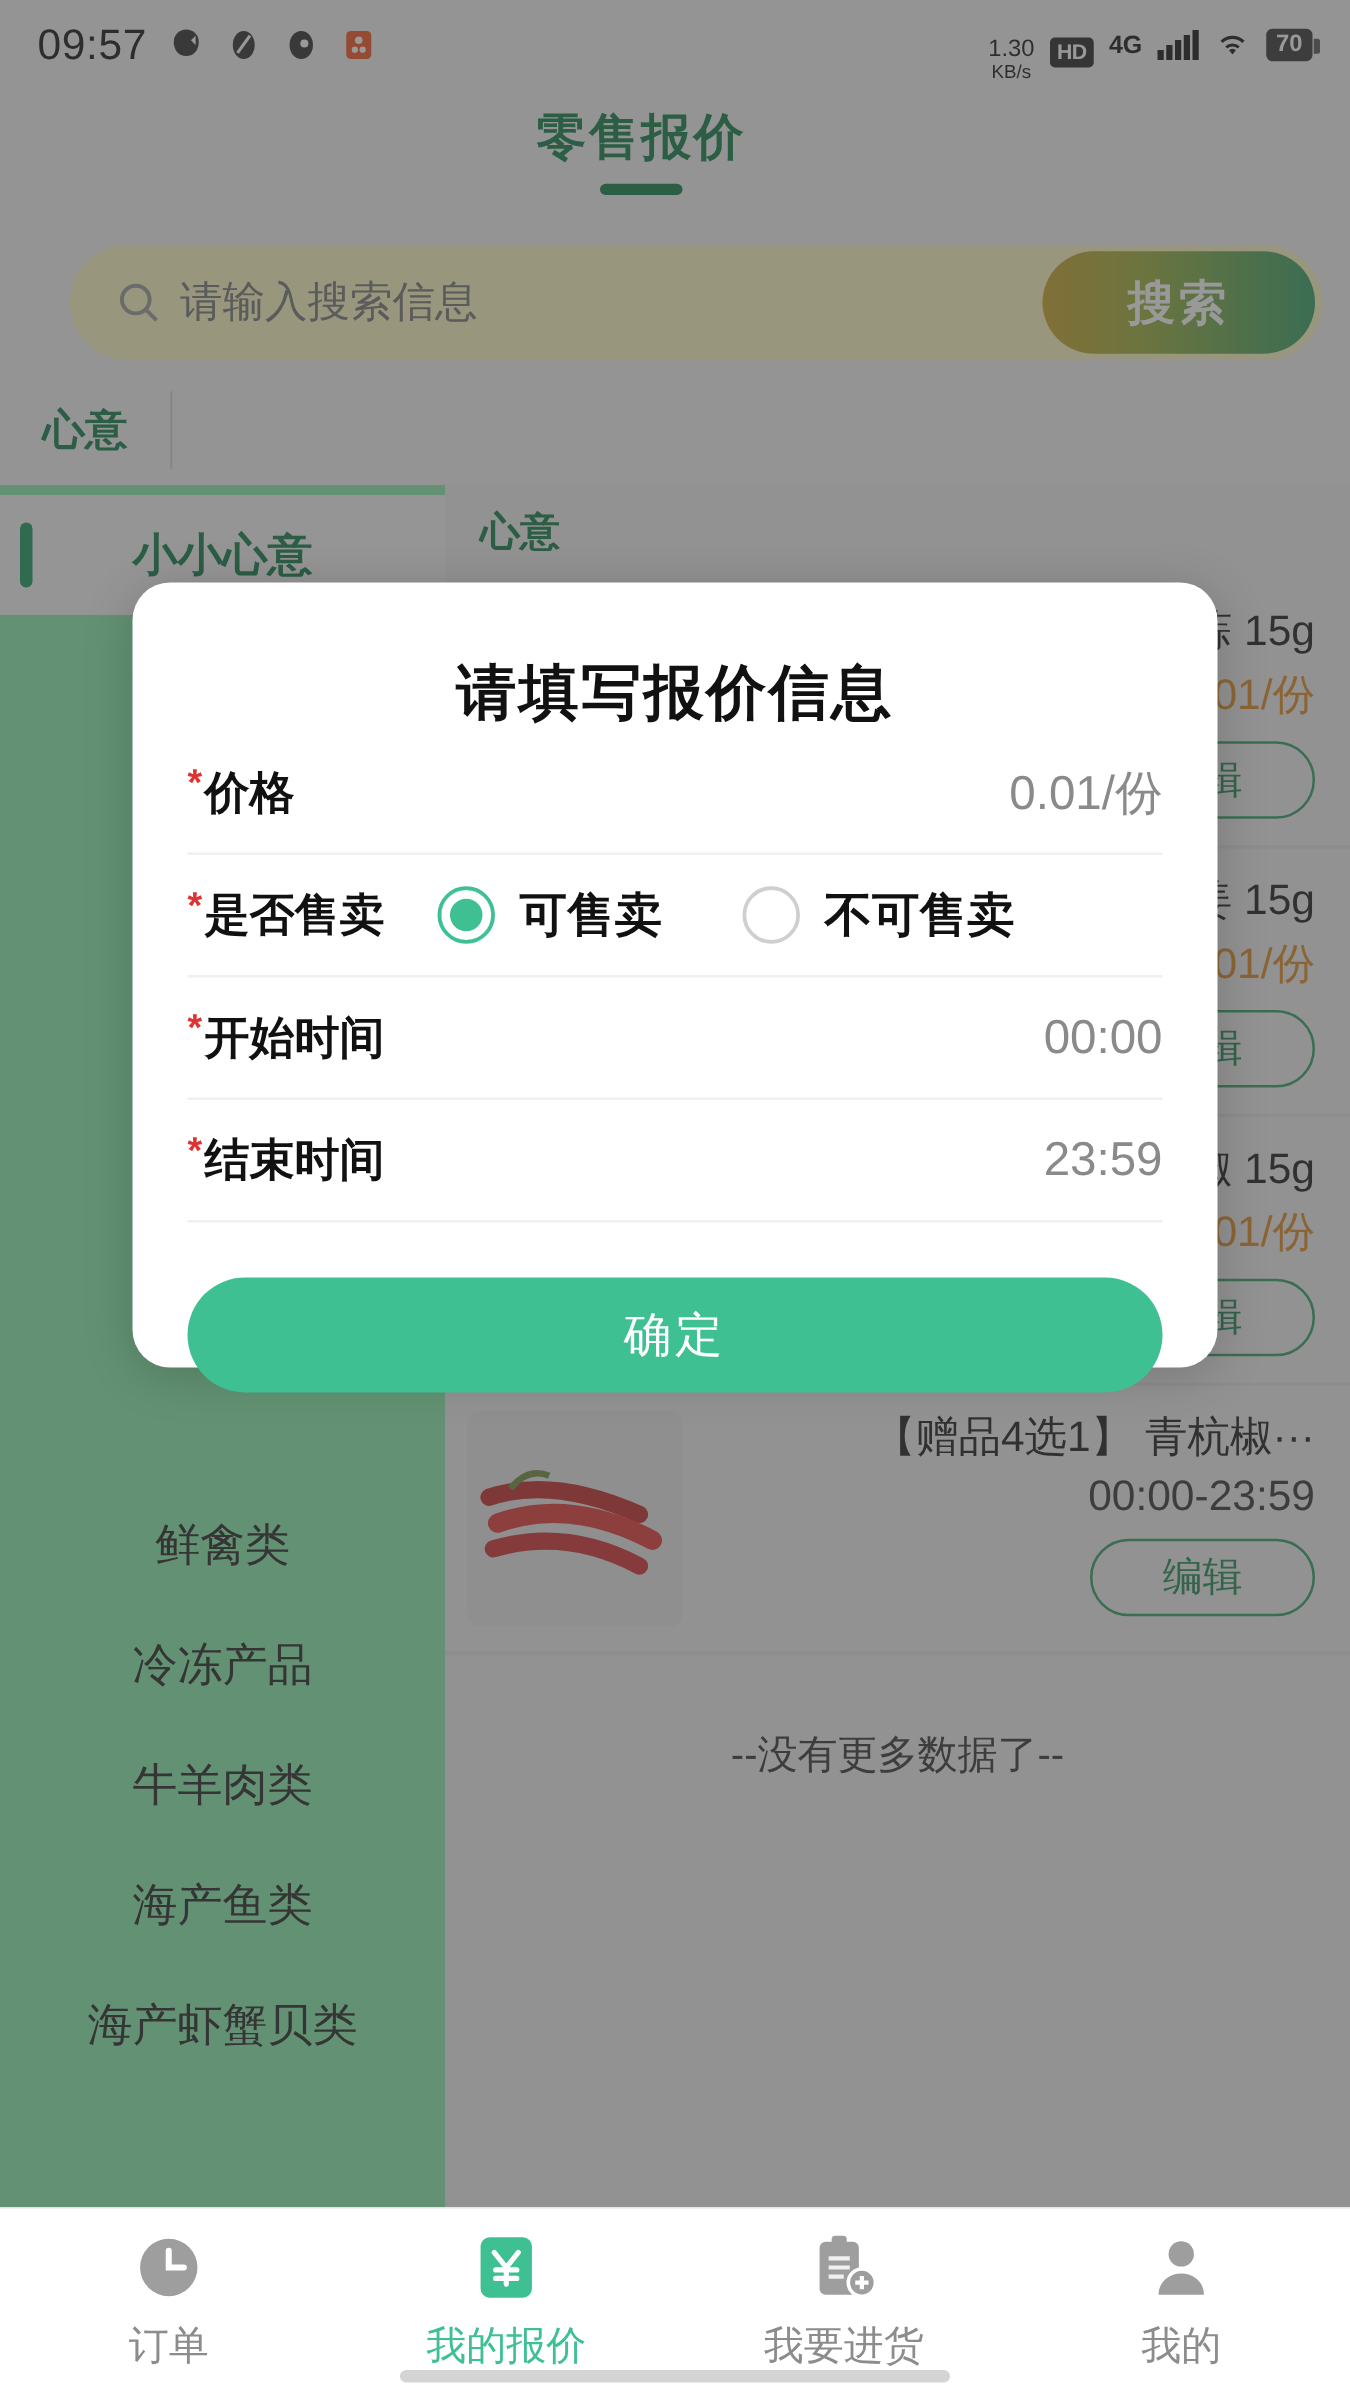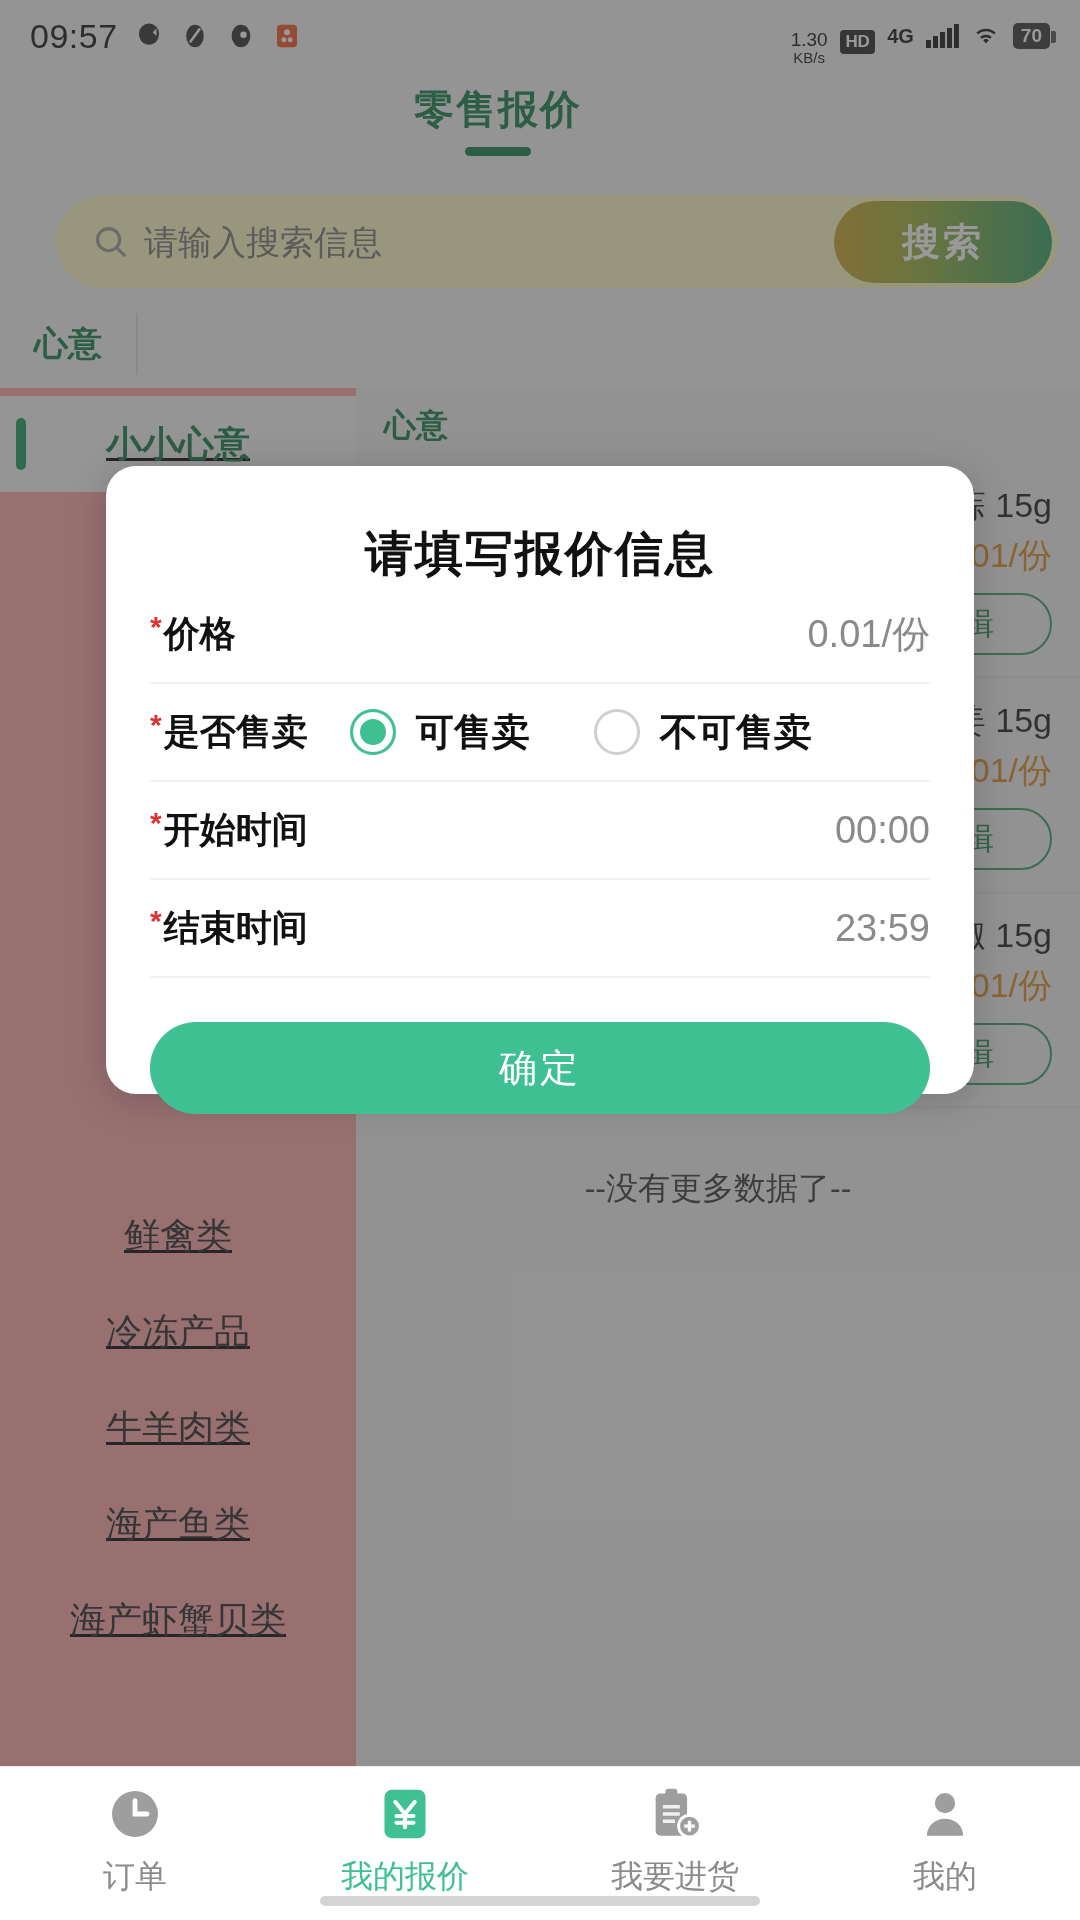--- a/index.html
+++ b/index.html
@@ -49,21 +49,21 @@
     background:#333; color:#fff; font-size:19px; font-weight:bold;
     border-radius:5px; padding:2px 8px; position:relative;
   }
   .sb-batt:after{
     content:""; position:absolute; right:-6px; top:8px;
     width:5px; height:12px; background:#555; border-radius:0 2px 2px 0;
   }
 
   
   .page-title-wrap {
-    position:absolute; left:0; top:82px; width:996px; text-align:center;
+    position:absolute; left:15px; top:82px; width:996px; text-align:center;
   }
   .page-title {
     font-size:40px; color:#0f7a45; font-weight:bold; letter-spacing:2px;
   }
   .page-title-underline {
     width:66px; height:9px; background:#0f7a45; border-radius:5px;
     margin:10px auto 0;
   }
 
   
@@ -95,21 +95,21 @@
   .cat-tab {
     font-size:34px; color:#0f7a45; font-weight:bold; padding-right:34px;
   }
   .cat-divider { width:2px; height:62px; background:#d9d9d9; }
 
   
   .body-split {
     position:absolute; left:0; top:388px; width:1080px; height:1378px;
     display:flex;
   }
-  .side-list { width:356px; background:#fca5a5; padding-top:8px;text-decoration:underline; }
+  .side-list { width:356px; background:#86efac; padding-top:8px; }
   .side-item {
     height:96px; display:flex; align-items:center; justify-content:center;
     position:relative; font-size:36px; color:#222;
   }
   .side-item.active { background:#f7f7f7; color:#0f7a45; font-weight:bold; }
   .side-item.active .bar {
     position:absolute; left:16px; top:22px; width:10px; height:52px;
     background:#17995b; border-radius:5px;
   }
   .prod-pane { flex:1; background:#f0f0f0; }
@@ -337,20 +337,36 @@
               <path d="M18 66 Q50 52 82 70" stroke="#e53935" stroke-width="8" fill="none" stroke-linecap="round"></path>
             </svg>
         </div>
         <div class="prod-info">
           <div class="prod-name">【赠品4选1】 小米椒 15g</div>
           <div class="prod-price">￥0.01/份</div>
           <div class="edit-btn">编辑</div>
         </div>
       </div>
 
+      <div class="prod-card">
+        <div class="prod-thumb">
+          <svg viewBox="0 0 100 100" width="172" height="172">
+              <rect width="100" height="100" fill="#e8e8e8"></rect>
+              <path d="M10 40 Q40 30 80 48" stroke="#c62828" stroke-width="8" fill="none" stroke-linecap="round"></path>
+              <path d="M14 52 Q48 40 86 60" stroke="#e53935" stroke-width="9" fill="none" stroke-linecap="round"></path>
+              <path d="M12 64 Q46 54 80 72" stroke="#d32f2f" stroke-width="8" fill="none" stroke-linecap="round"></path>
+              <path d="M20 36 Q28 26 38 30" stroke="#6d8c3a" stroke-width="3" fill="none"></path>
+            </svg>
+        </div>
+        <div class="prod-info">
+          <div class="prod-name">【赠品4选1】 青杭椒···</div>
+          <div class="prod-time">00:00-23:59</div>
+          <div class="edit-btn">编辑</div>
+        </div>
+      </div>
 
       <div class="no-more">--没有更多数据了--</div>
     </div>
   </div>
 </div>
 
 <div id="scrim"></div>
 
 <div class="modal">
   <div class="modal-title">请填写报价信息</div>

